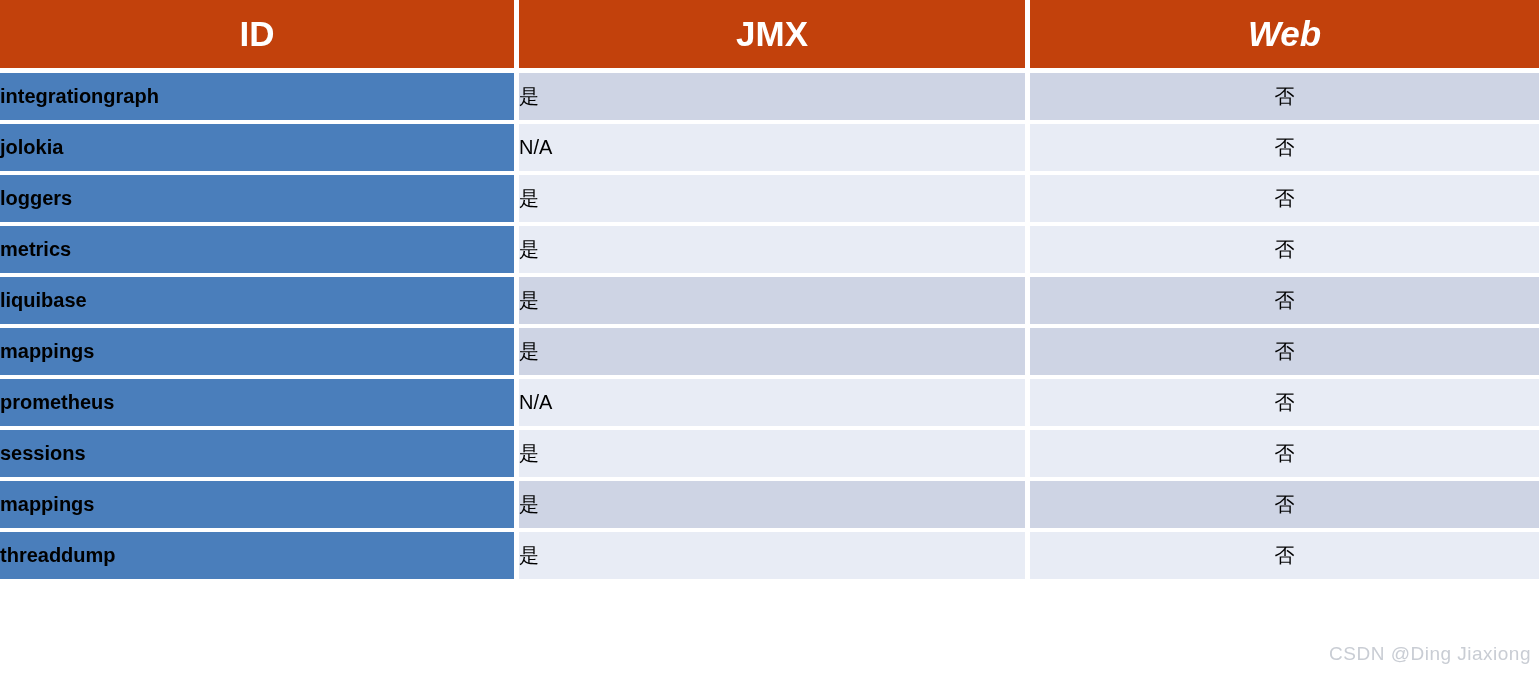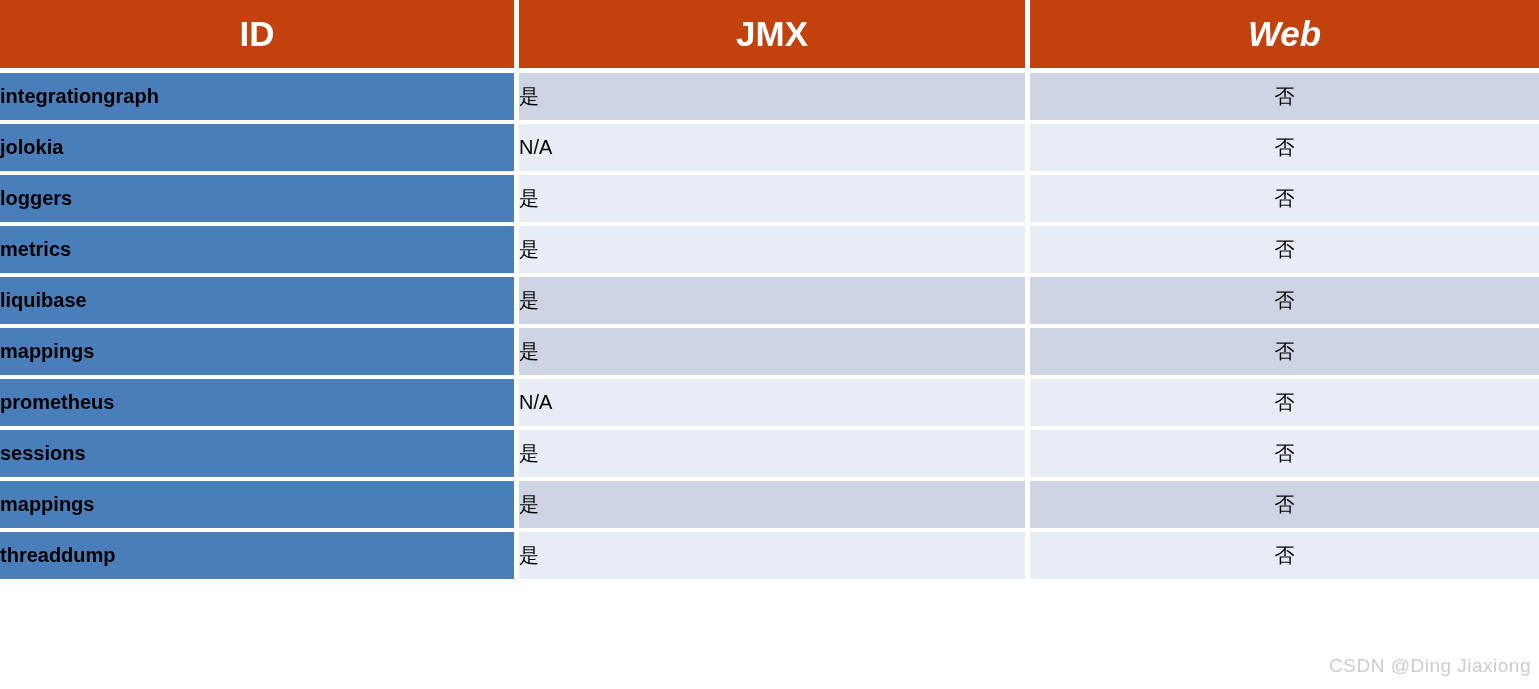--- a/index.html
+++ b/index.html
@@ -81,21 +81,21 @@
 
   tr.row.odd  td.cell-jmx,
   tr.row.odd  td.cell-web  { background: #ced4e4; }
   tr.row.even td.cell-jmx,
   tr.row.even td.cell-web  { background: #e8ecf5; }
 
   
   #watermark {
     position: absolute;
     right: 8px;
-    bottom: 12px;
+    bottom: 24px;
     font-size: 19px;
     color: #c9cdd4;
     font-family: "Liberation Sans", "DejaVu Sans", sans-serif;
     letter-spacing: 0.5px;
     white-space: nowrap;
     pointer-events: none;
   }
 </style>
 </head>
 <body>

